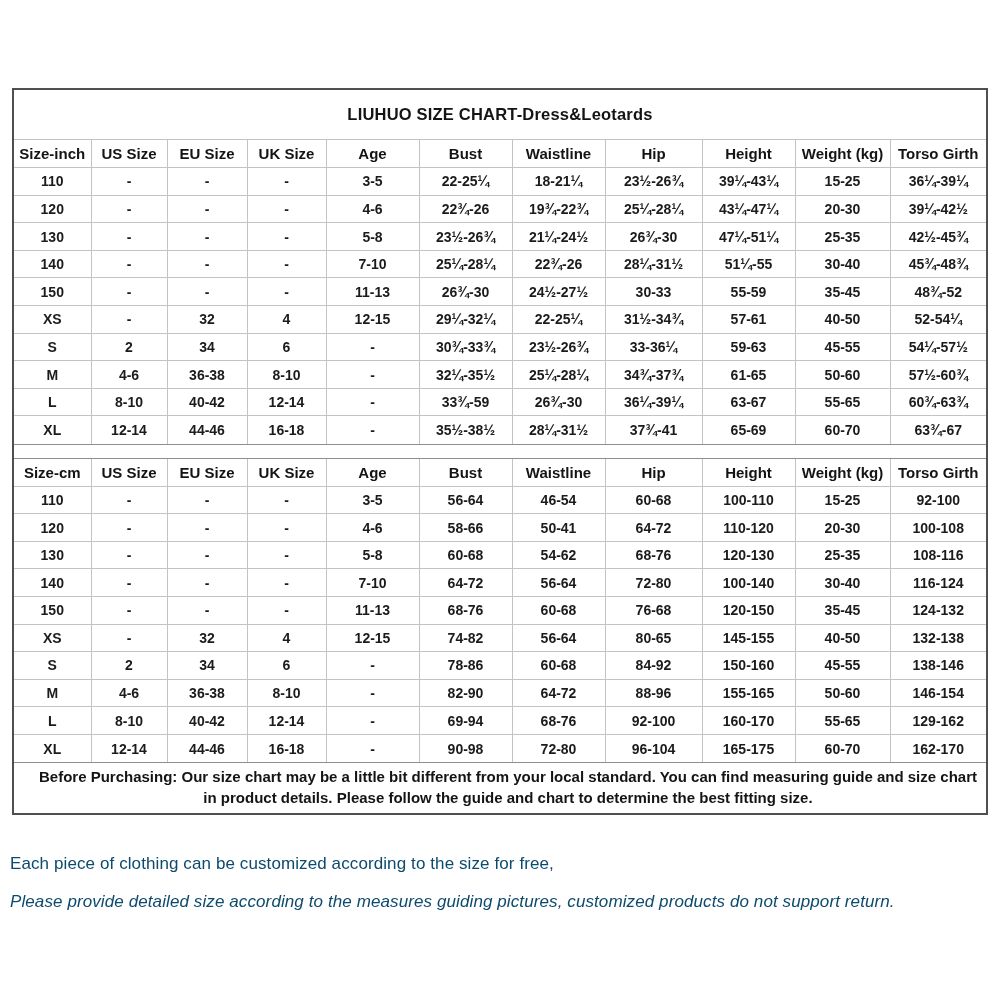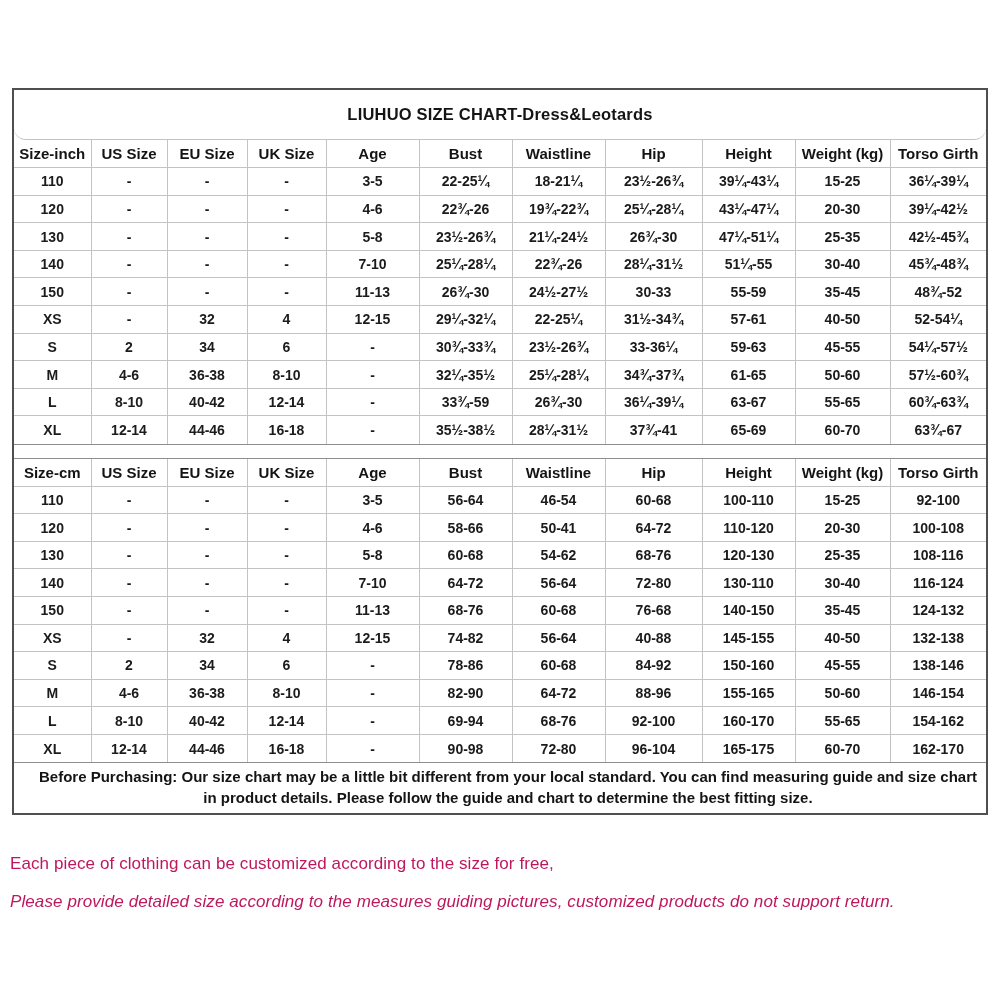--- a/index.html
+++ b/index.html
@@ -21,21 +21,20 @@
   .chart-wrap{
     position:absolute;left:12px;top:88px;width:976px;
     border:2px solid var(--table-border);
     background:var(--background);
   }
   .title-row{
     height:50px;
     display:flex;align-items:center;justify-content:center;
     font-weight:bold;font-size:16.5px;letter-spacing:.2px;
     border-bottom:1px solid var(--grid-line);
-    border-radius:12px;
   }
   table.size-table{
     width:972px;border-collapse:collapse;table-layout:fixed;
   }
   table.size-table th, table.size-table td{
     border:1px solid var(--grid-line);
     text-align:center;vertical-align:middle;
     font-weight:700;
     padding:0 2px;
     height:27.6px;
@@ -54,21 +53,21 @@
     border-bottom:1px solid var(--heavy-line);
   }
   .footer-note{
     border-top:1px solid var(--heavy-line);
     font-weight:700;font-size:15px;line-height:1.4;
     text-align:center;
     padding:3px 4px 5px 20px;
   }
   .bottom-note{
     position:absolute;left:10px;width:985px;
-    font-size:17px;font-weight:400;color:#be185d;
+    font-size:17px;font-weight:400;color:#0c4a6e;
     letter-spacing:.1px;
   }
   .bottom-note.first{top:854px;}
   .bottom-note.second{top:892px;font-style:italic;}
 </style>
 </head>
 <body>
 
 <div class="chart-wrap">
 
@@ -310,46 +309,46 @@
         </tr>
         <tr>
           <td>140</td>
           <td>-</td>
           <td>-</td>
           <td>-</td>
           <td>7-10</td>
           <td>64-72</td>
           <td>56-64</td>
           <td>72-80</td>
-          <td>130-110</td>
+          <td>100-140</td>
           <td>30-40</td>
           <td>116-124</td>
         </tr>
         <tr>
           <td>150</td>
           <td>-</td>
           <td>-</td>
           <td>-</td>
           <td>11-13</td>
           <td>68-76</td>
           <td>60-68</td>
           <td>76-68</td>
-          <td>140-150</td>
+          <td>120-150</td>
           <td>35-45</td>
           <td>124-132</td>
         </tr>
         <tr>
           <td>XS</td>
           <td>-</td>
           <td>32</td>
           <td>4</td>
           <td>12-15</td>
           <td>74-82</td>
           <td>56-64</td>
-          <td>40-88</td>
+          <td>80-65</td>
           <td>145-155</td>
           <td>40-50</td>
           <td>132-138</td>
         </tr>
         <tr>
           <td>S</td>
           <td>2</td>
           <td>34</td>
           <td>6</td>
           <td>-</td>
@@ -377,21 +376,21 @@
           <td>L</td>
           <td>8-10</td>
           <td>40-42</td>
           <td>12-14</td>
           <td>-</td>
           <td>69-94</td>
           <td>68-76</td>
           <td>92-100</td>
           <td>160-170</td>
           <td>55-65</td>
-          <td>154-162</td>
+          <td>129-162</td>
         </tr>
         <tr>
           <td>XL</td>
           <td>12-14</td>
           <td>44-46</td>
           <td>16-18</td>
           <td>-</td>
           <td>90-98</td>
           <td>72-80</td>
           <td>96-104</td>

